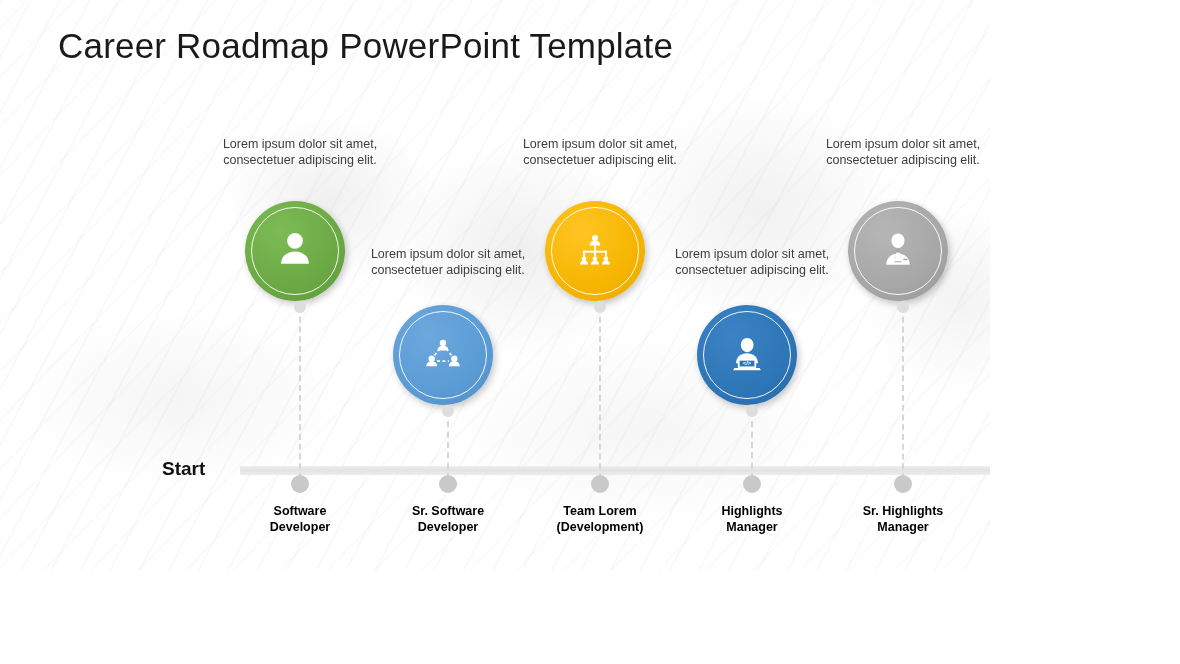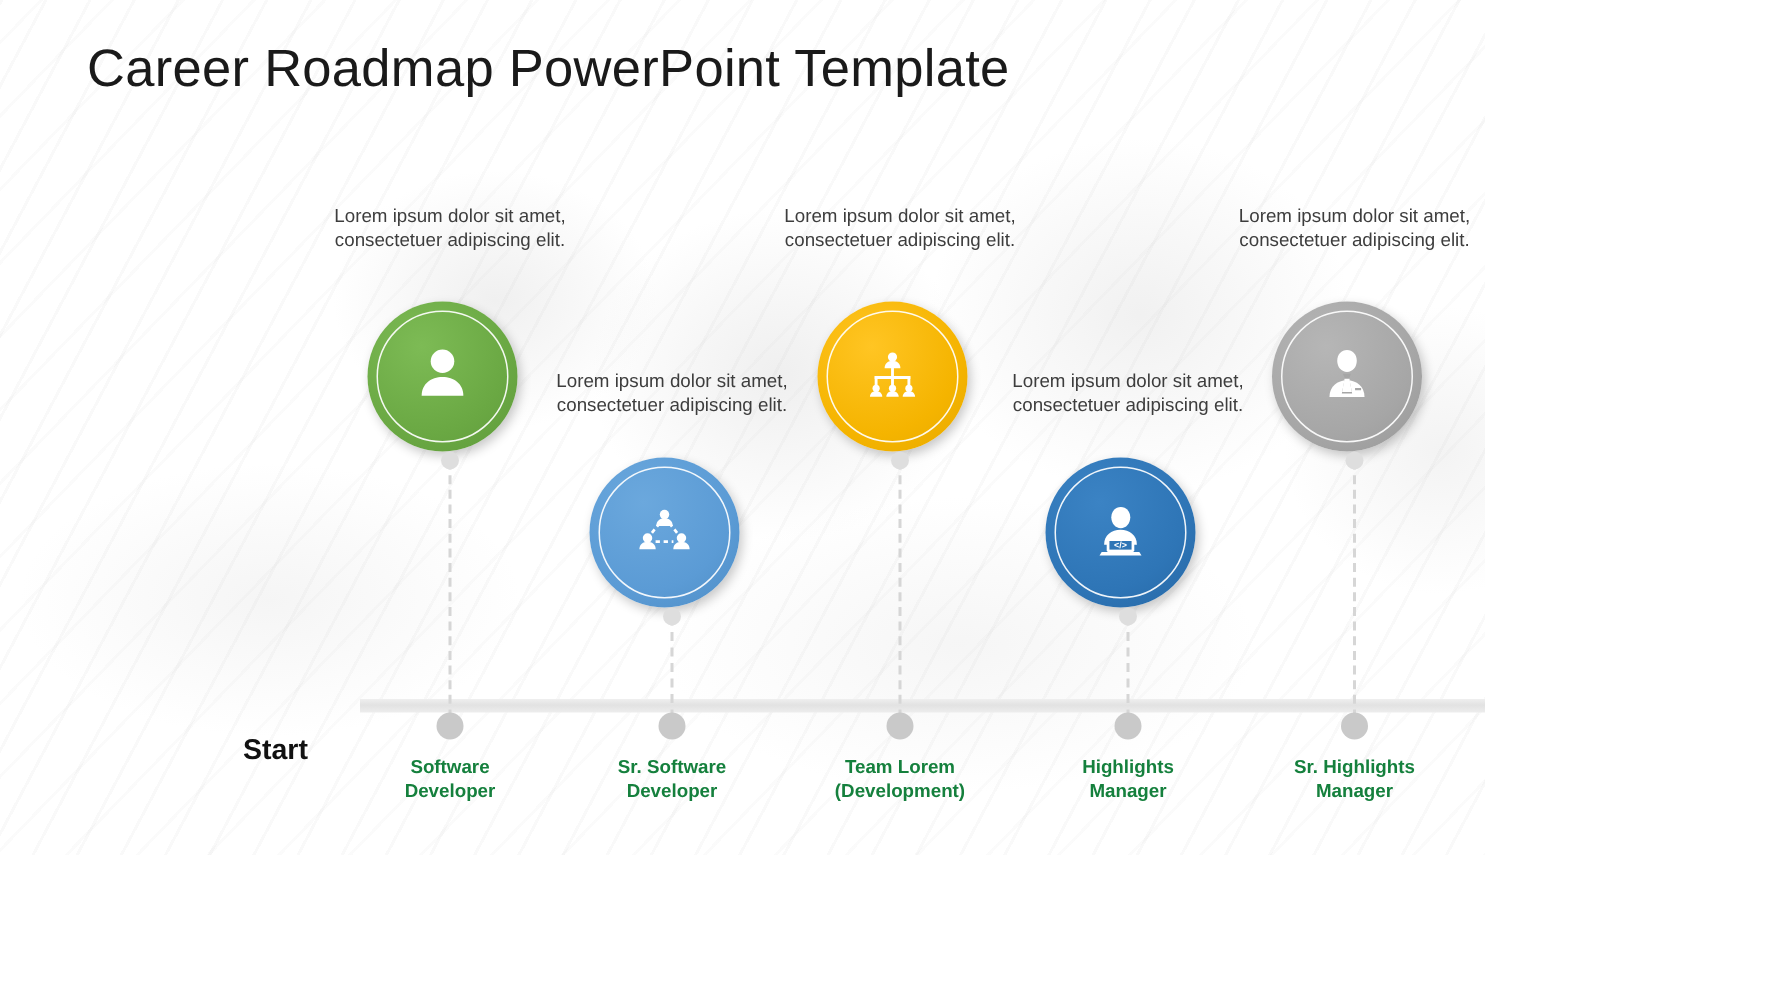--- a/index.html
+++ b/index.html
@@ -68,21 +68,20 @@
     border-bottom: 12px solid transparent;
     border-left: 30px solid #e6e6e6;
   }
 
   #start-label {
     position: absolute;
     left: 162px; top: 458px;
     font-size: 19px;
     font-weight: bold;
     color: #111111;
-    margin-top: 32px;
   }
 
   
   .milestone { position: absolute; top: 0; width: 220px; }
   .milestone .col-inner { position: relative; width: 220px; height: 664px; margin-top: 15px; }
 
   .connector {
     position: absolute;
     left: 109px;
     width: 2px;
@@ -135,21 +134,21 @@
   .c-dblue  { background: radial-gradient(circle at 36% 30%, #3b83c4 0%, #2e75b6 62%, #2566a3 100%); }
   .c-gray   { background: radial-gradient(circle at 36% 30%, #b6b6b6 0%, #a6a6a6 62%, #979797 100%); }
 
   .role-label {
     position: absolute;
     left: 0; top: 489px; width: 220px;
     text-align: center;
     font-size: 12.5px;
     line-height: 15.5px;
     font-weight: bold;
-    color: #15803d;
+    color: #000000;
   }
 
   
   #highlights {
     position: absolute;
     left: 0; top: 570px;
     width: 1180px; height: 94px;
     background: #d9d9d9;
   }
   #highlights-title {

